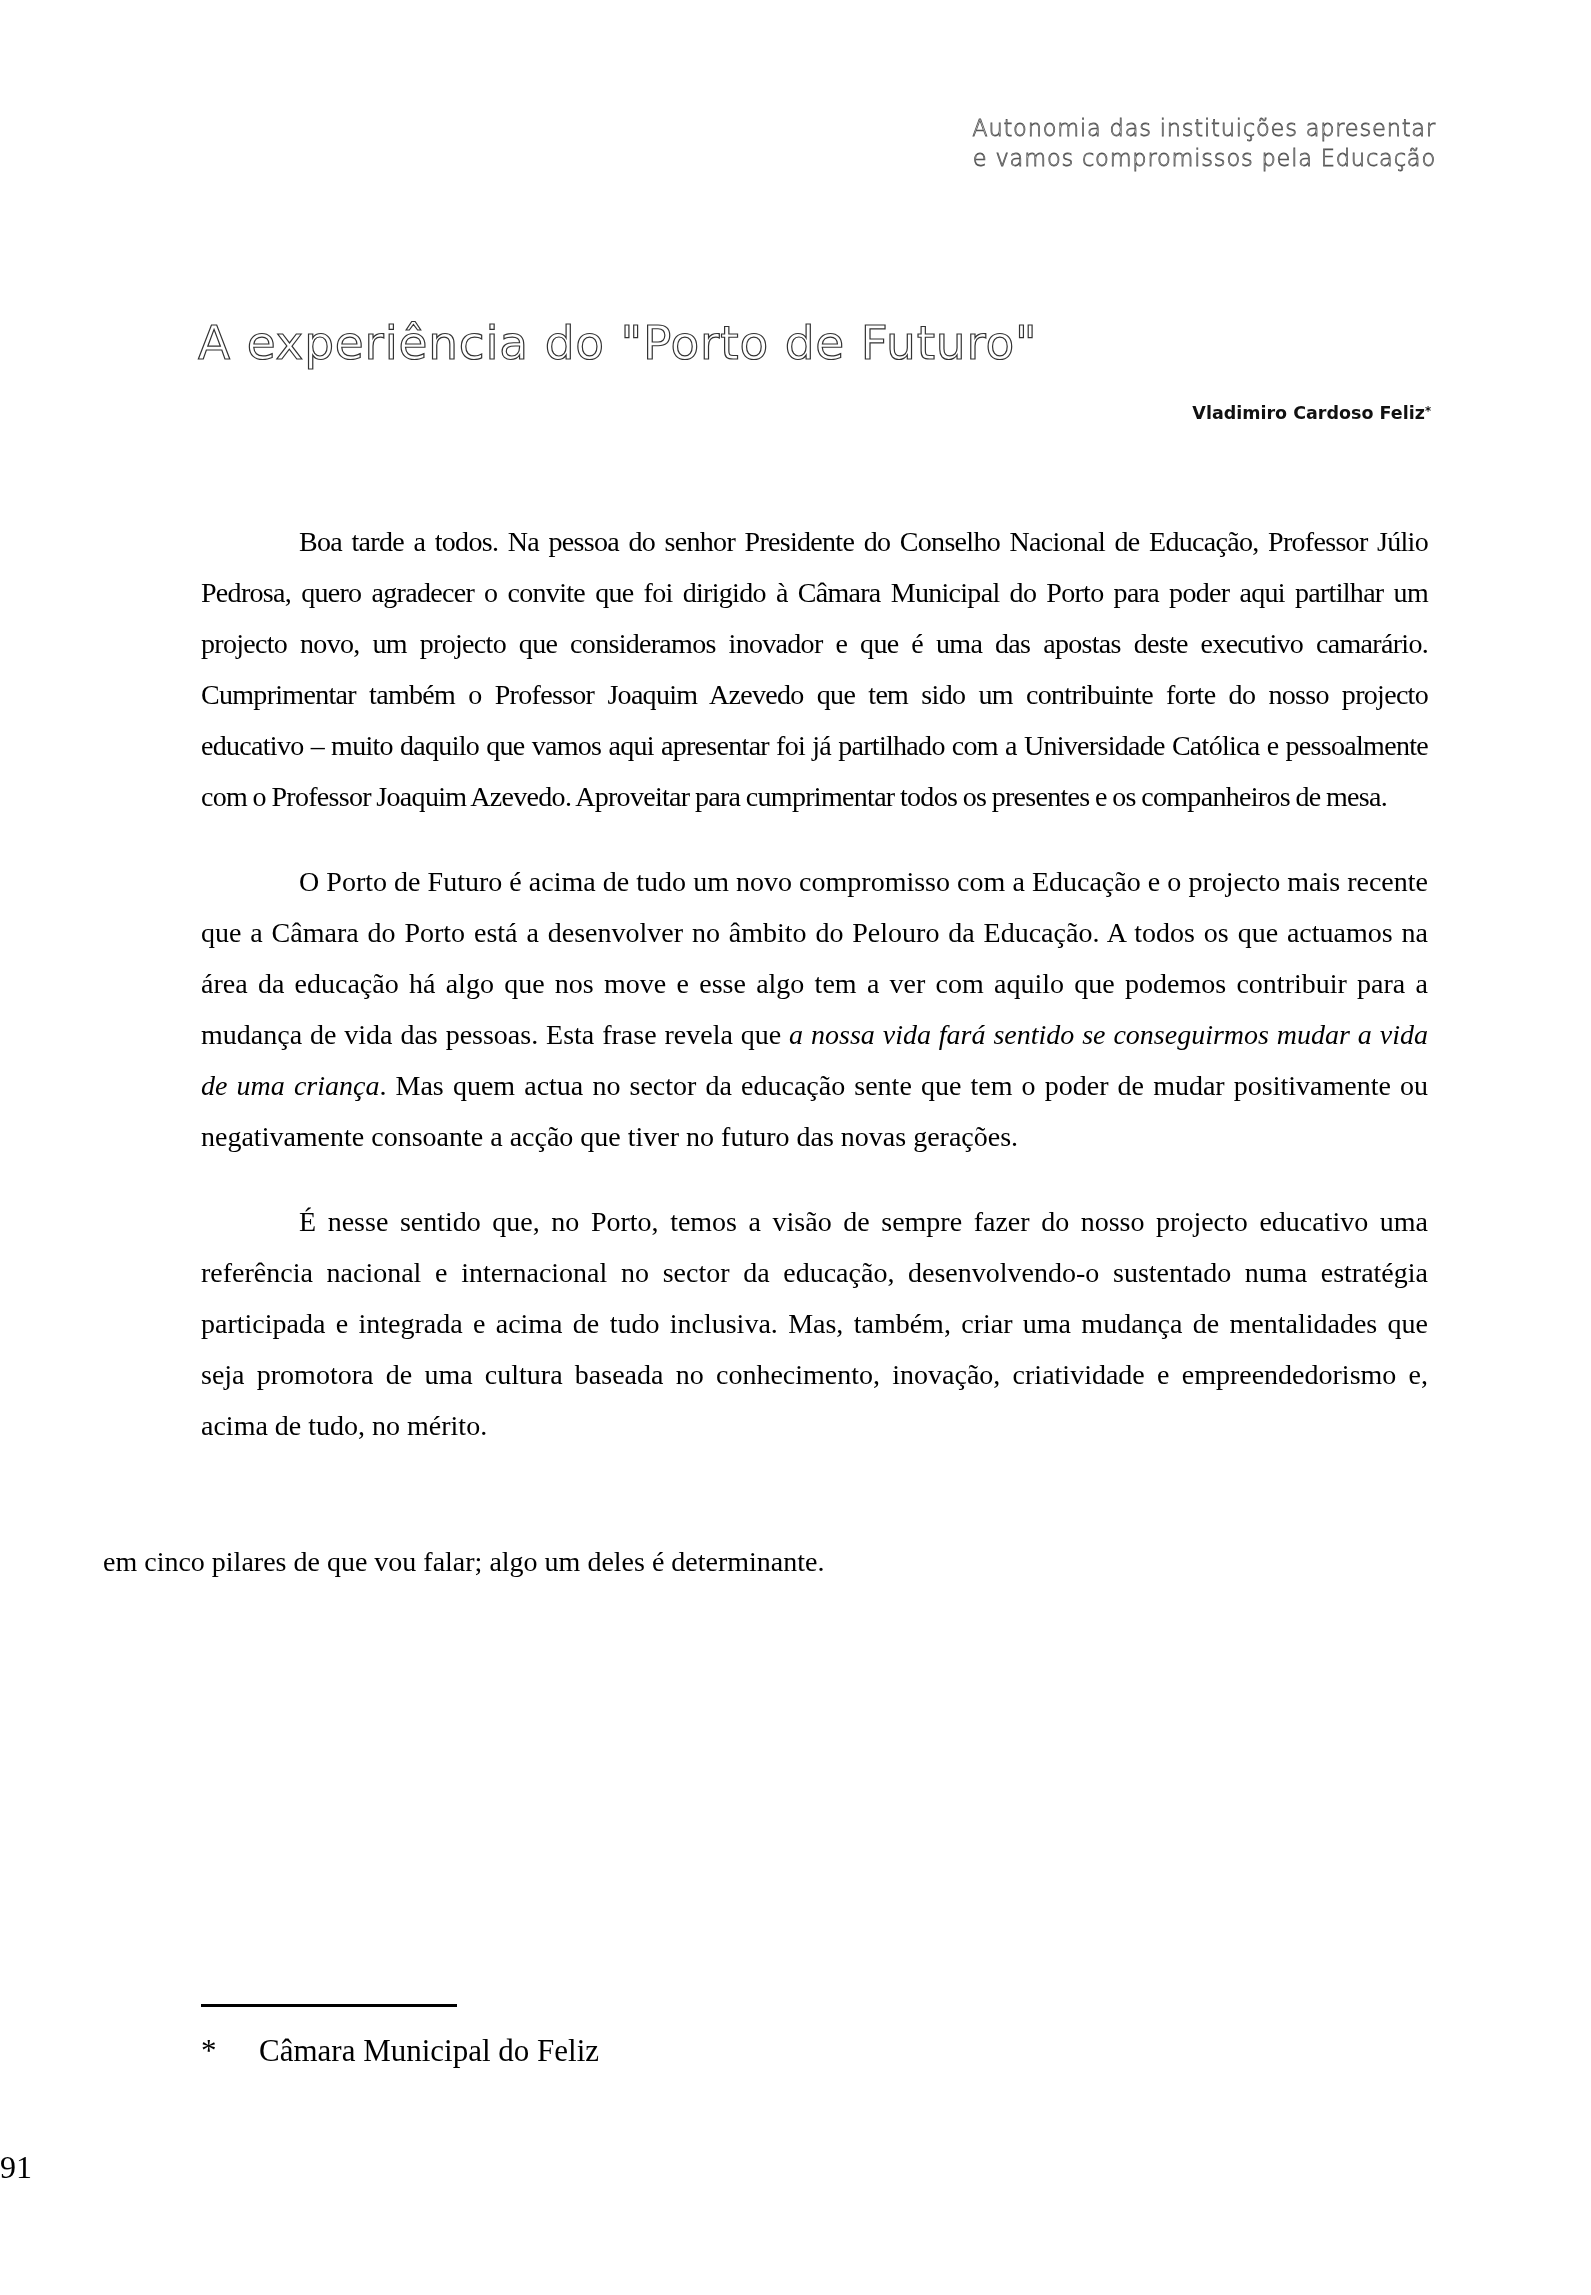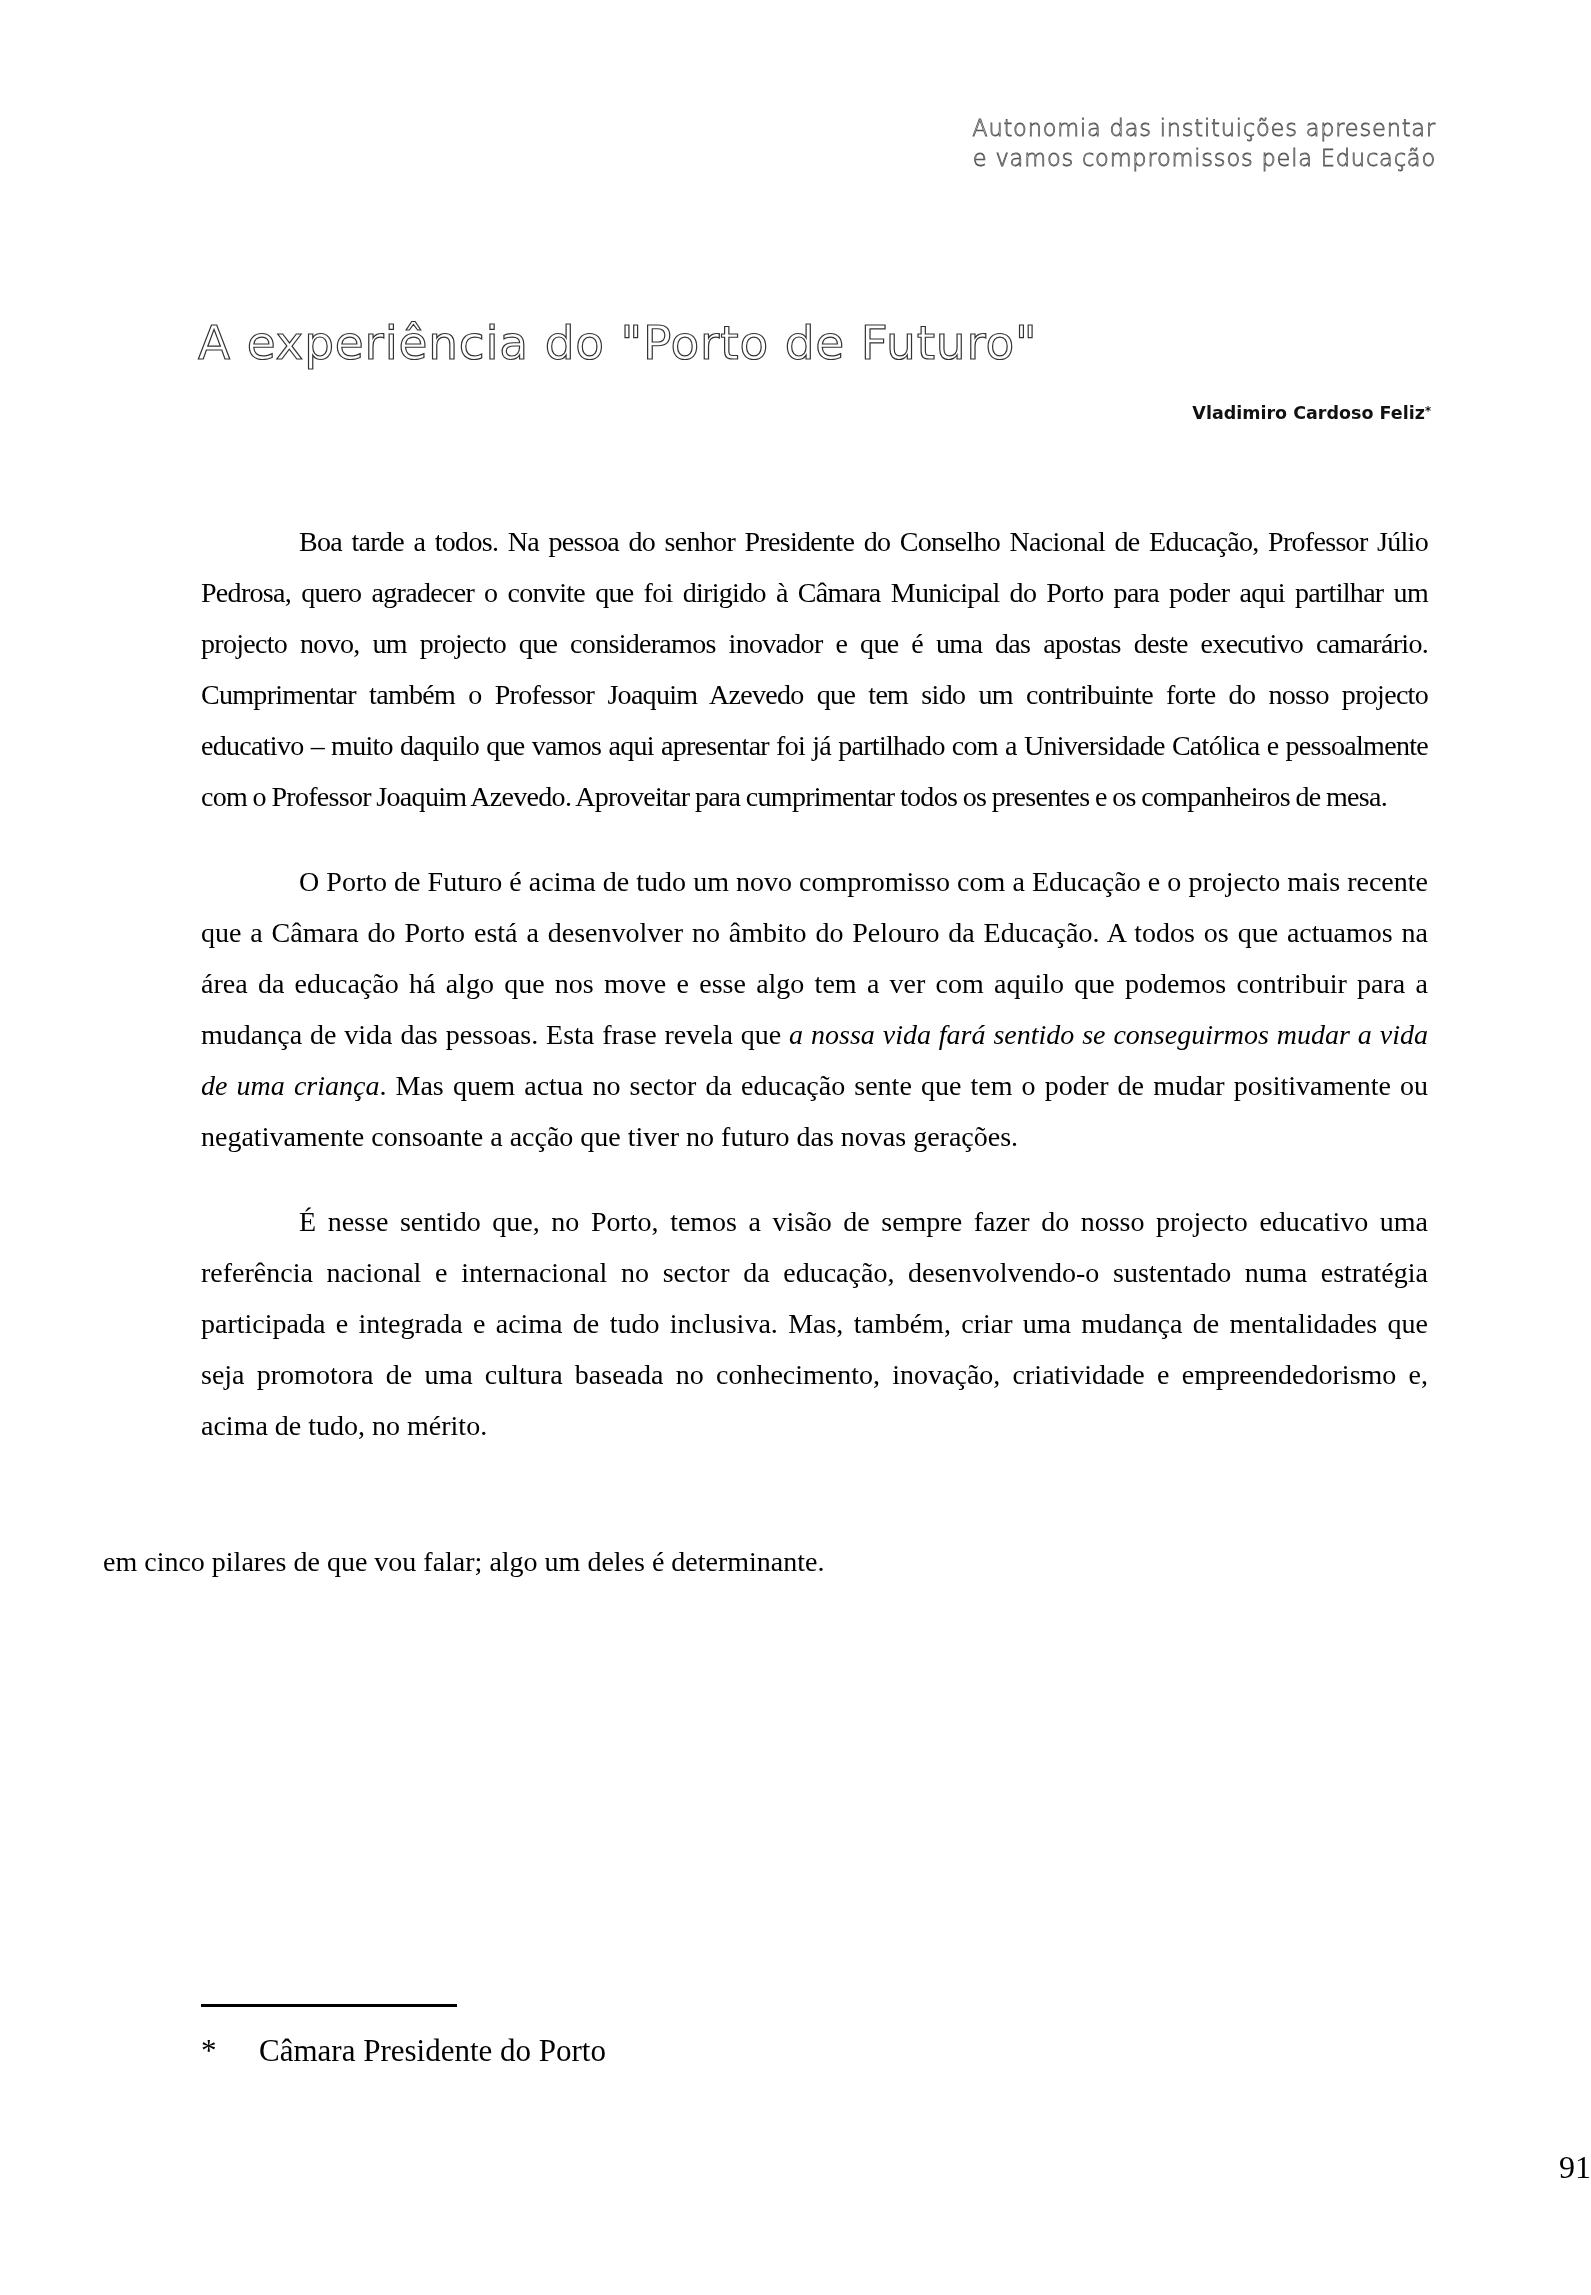--- a/index.html
+++ b/index.html
@@ -94,21 +94,21 @@
     }
     .footnote .marker {
       display: inline-block;
       width: 58px;
     }
     .page-number {
       position: absolute;
       left: 0;
       width: 1591px;
       top: 2147px;
-      text-align: right;
+      text-align: left;
       font-family: "Liberation Serif", serif;
       font-size: 32px;
       line-height: 40px;
     }
   </style>
 </head>
 <body>
 
 <div class="running-header">
   <div>Autonomia das instituições apresentar</div>
@@ -124,17 +124,17 @@
 <div class="body-text">
   <p class="squeezed-1">Boa tarde a todos. Na pessoa do senhor Presidente do Conselho Nacional de Educação, Professor Júlio Pedrosa, quero agradecer o convite que foi dirigido à Câmara Municipal do Porto para poder aqui partilhar um projecto novo, um projecto que consideramos inovador e que é uma das apostas deste executivo camarário. Cumprimentar também o Professor Joaquim Azevedo que tem sido um contribuinte forte do nosso projecto educativo – muito daquilo que vamos aqui apresentar foi já partilhado com a Universidade Católica e pessoalmente com o Professor Joaquim Azevedo. Aproveitar para cumprimentar todos os presentes e os companheiros de mesa.</p>
   <p><span>O Porto de Futuro é acima de tudo um novo compromisso com a Educação e o projecto mais recente que a Câmara do Porto está a desenvolver no âmbito do Pelouro da Educação. A todos os que actuamos na área da educação há algo que nos move e esse algo tem a ver com aquilo que podemos contribuir para a mudança de vida das pessoas. Esta frase revela que </span><em>a nossa vida fará sentido se conseguirmos mudar a vida de uma criança</em><span>. Mas quem actua no sector da educação sente que tem o poder de mudar positivamente ou negativamente consoante a acção que tiver no futuro das novas gerações.</span></p>
   <p>É nesse sentido que, no Porto, temos a visão de sempre fazer do nosso projecto educativo uma referência nacional e internacional no sector da educação, desenvolvendo-o sustentado numa estratégia participada e integrada e acima de tudo inclusiva. Mas, também, criar uma mudança de mentalidades que seja promotora de uma cultura baseada no conhecimento, inovação, criatividade e empreendedorismo e, acima de tudo, no mérito.</p>
   <p style="text-align:left;"><br><span style="display:inline-block;text-indent:0;margin-left:-98px;">em cinco pilares de que vou falar; algo um deles é determinante.</span></p>
 </div>
 
 <div class="footnote-rule"></div>
 
 <div class="footnote">
-  <span class="marker">*</span><span>Câmara Presidente do Porto</span>
+  <span class="marker">*</span><span>Câmara Municipal do Feliz</span>
 </div>
 
 <div class="page-number">91</div>
 
 
 </body></html>

